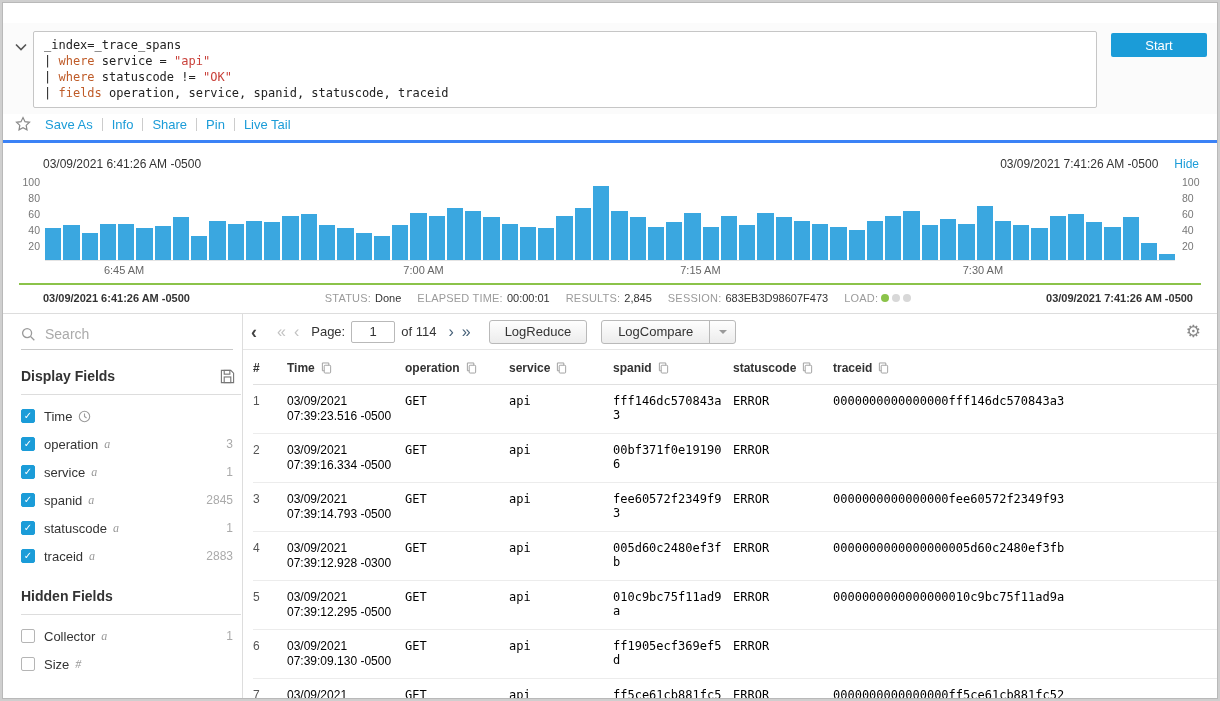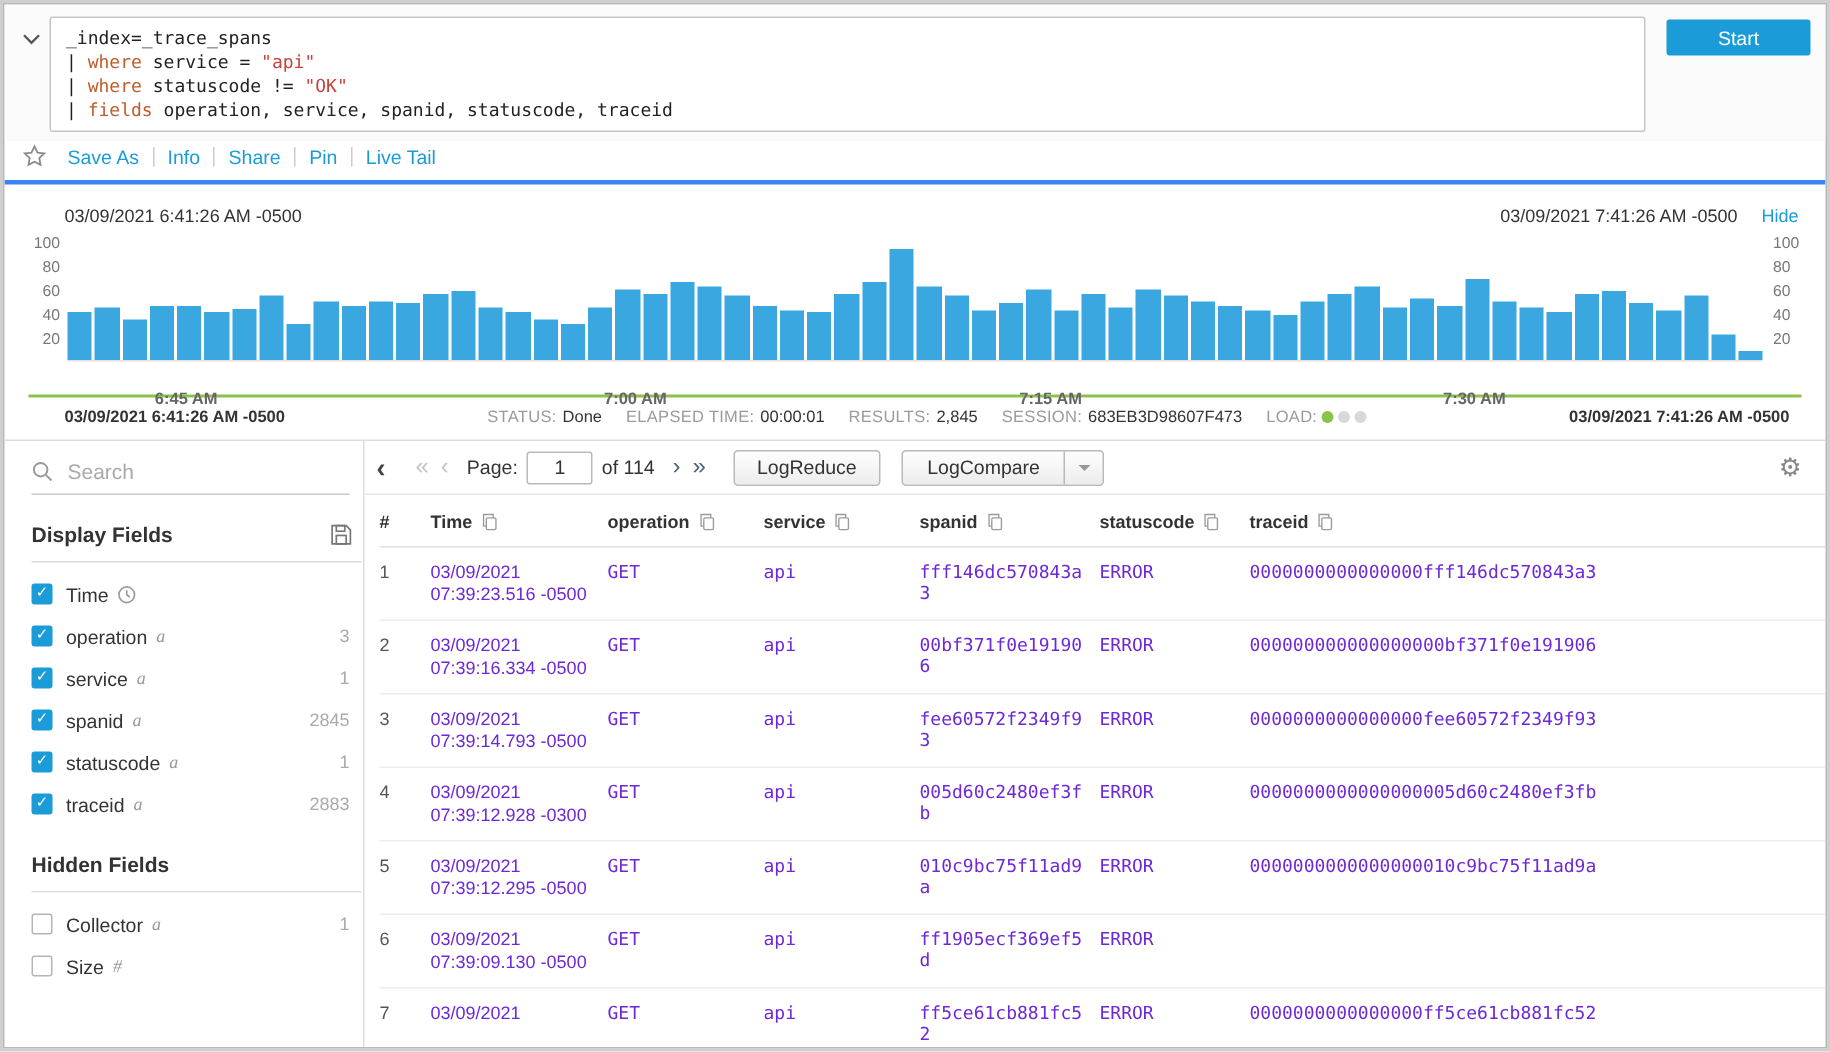--- a/index.html
+++ b/index.html
@@ -1,21 +1,21 @@
 <!DOCTYPE html>
 <html><head>
 <meta charset="utf-8">
 <style>
   * { margin:0; padding:0; box-sizing:border-box; }
   html,body { width:1220px; height:701px; }
   body { background:#cfcfcf; font-family:"Liberation Sans",sans-serif; overflow:hidden; }
   .frame { width:1216px; height:697px; margin:2px; background:#fff; border:1px solid #b9b9b9; display:flex; flex-direction:column; overflow:hidden; }
 
   
-  .query-section { display:flex; align-items:flex-start; padding:8px 10px 6px 6px; background:#fbfbfb; }
+  .query-section { display:flex; align-items:flex-start; padding:8px 10px 6px 6px; background:#fbfbfb;margin-top:20px; }
   .q-collapse { width:24px; padding-top:6px; text-align:center; cursor:pointer; }
   .query-box { flex:1; border:1px solid #c6c6c6; border-radius:2px; background:#fff; padding:5px 10px 6px; font-family:"DejaVu Sans Mono",monospace; font-size:12px; line-height:16px; color:#222; cursor:text; min-height:72px; }
   .q-kw { color:#bf5b28; }
   .q-str { color:#c9413a; }
   .rc { width:262px; margin-left:14px; }
   .time-range { font-size:14px; color:#333; padding:2px 0 6px 2px; border-bottom:1px solid #c9c9c9; cursor:pointer; }
   .sub-dd { display:flex; gap:16px; margin-top:9px; }
   .dd { font-size:11px; color:#8a8a8a; border-bottom:1px solid #ddd; padding:0 2px 4px 2px; display:flex; align-items:center; cursor:pointer; }
   .dd .caret { margin-left:12px; }
   .caret { width:0; height:0; border-left:4px solid transparent; border-right:4px solid transparent; border-top:4px solid #999; display:inline-block; }
@@ -34,21 +34,21 @@
   .hide-link { color:#1b9cd8; cursor:pointer; text-decoration:none; }
   .chart-row { display:flex; align-items:flex-start; }
   .yaxis { width:26px; position:relative; height:80px; font-size:10.5px; color:#777; }
   .yaxis.left .ytick { right:5px; }
   .yaxis.right .ytick { left:7px; }
   .ytick { position:absolute; line-height:12px; }
   .plot { flex:1; }
   .bars { height:80px; display:flex; align-items:flex-end; gap:2px; border-bottom:1px solid #e4e4e4; }
   .bar { flex:1; }
   .xlabels { position:relative; height:16px; font-size:11px; color:#666; margin-top:3px; }
-  .xlabel { position:absolute; transform:translateX(-50%); top:16px; white-space:nowrap;font-weight:bold; }
+  .xlabel { position:absolute; transform:translateX(-50%); top:0; white-space:nowrap; }
   .greenline { height:2px; background:#8bc34a; margin-top:3px; }
   .statusbar { display:flex; align-items:center; padding:7px 8px 9px 24px; font-size:11px; }
   .sb-ts { font-weight:bold; color:#333; white-space:nowrap; }
   .sb-center { flex:1; display:flex; justify-content:center; align-items:center; gap:16px; }
   .sb-item { white-space:nowrap; }
   .sb-label { color:#9b9b9b; letter-spacing:.2px; }
   .sb-value { color:#333; font-weight:normal; margin-left:4px; }
   .load-wrap { display:flex; align-items:center; }
   .load-dot { width:8px; height:8px; border-radius:50%; display:inline-block; margin-left:3px; }
 
@@ -88,21 +88,21 @@
   .split-main { padding:0 16px; display:flex; align-items:center; font-size:13px; color:#333; }
   .split-arrow { width:26px; border-left:1px solid #b9b9b9; display:flex; align-items:center; justify-content:center; }
   .gear { margin-left:auto; font-size:17px; color:#888; cursor:pointer; line-height:1; }
 
   .tbl { padding-left:10px; overflow:hidden; }
   .thead, .trow { display:grid; grid-template-columns:34px 118px 104px 104px 120px 100px 1fr; }
   .thead { padding:11px 0 9px; border-bottom:1px solid #e0e0e0; }
   .th { font-size:12px; font-weight:bold; color:#333; display:flex; align-items:center; gap:6px; }
   .copy-ic { display:flex; cursor:pointer; }
   .trow { border-bottom:1px solid #ececec; padding:9px 0; min-height:45px; align-items:start; cursor:pointer; }
-  .td { font-size:12px; color:#6d28d9; padding-right:8px; word-break:break-all; }
+  .td { font-size:12px; color:#000000; padding-right:8px; word-break:break-all; }
   .td.mono { font-family:"DejaVu Sans Mono",monospace; }
   .td.num { color:#555; }
   .time-line { line-height:15px; white-space:nowrap; }
 </style>
 </head>
 <body>
 
 <div class="frame">
 
   <div class="query-section">
@@ -432,21 +432,20 @@
             <div class="trow">
               <div class="td num">2</div>
               <div class="td">
                 <div class="time-line">03/09/2021</div>
                 <div class="time-line">07:39:16.334 -0500</div>
               </div>
               <div class="td mono">GET</div>
               <div class="td mono">api</div>
               <div class="td mono">00bf371f0e191906</div>
               <div class="td mono">ERROR</div>
-              <div class="td mono">000000000000000000bf371f0e191906</div>
             </div>
             <div class="trow">
               <div class="td num">3</div>
               <div class="td">
                 <div class="time-line">03/09/2021</div>
                 <div class="time-line">07:39:14.793 -0500</div>
               </div>
               <div class="td mono">GET</div>
               <div class="td mono">api</div>
               <div class="td mono">fee60572f2349f93</div>

